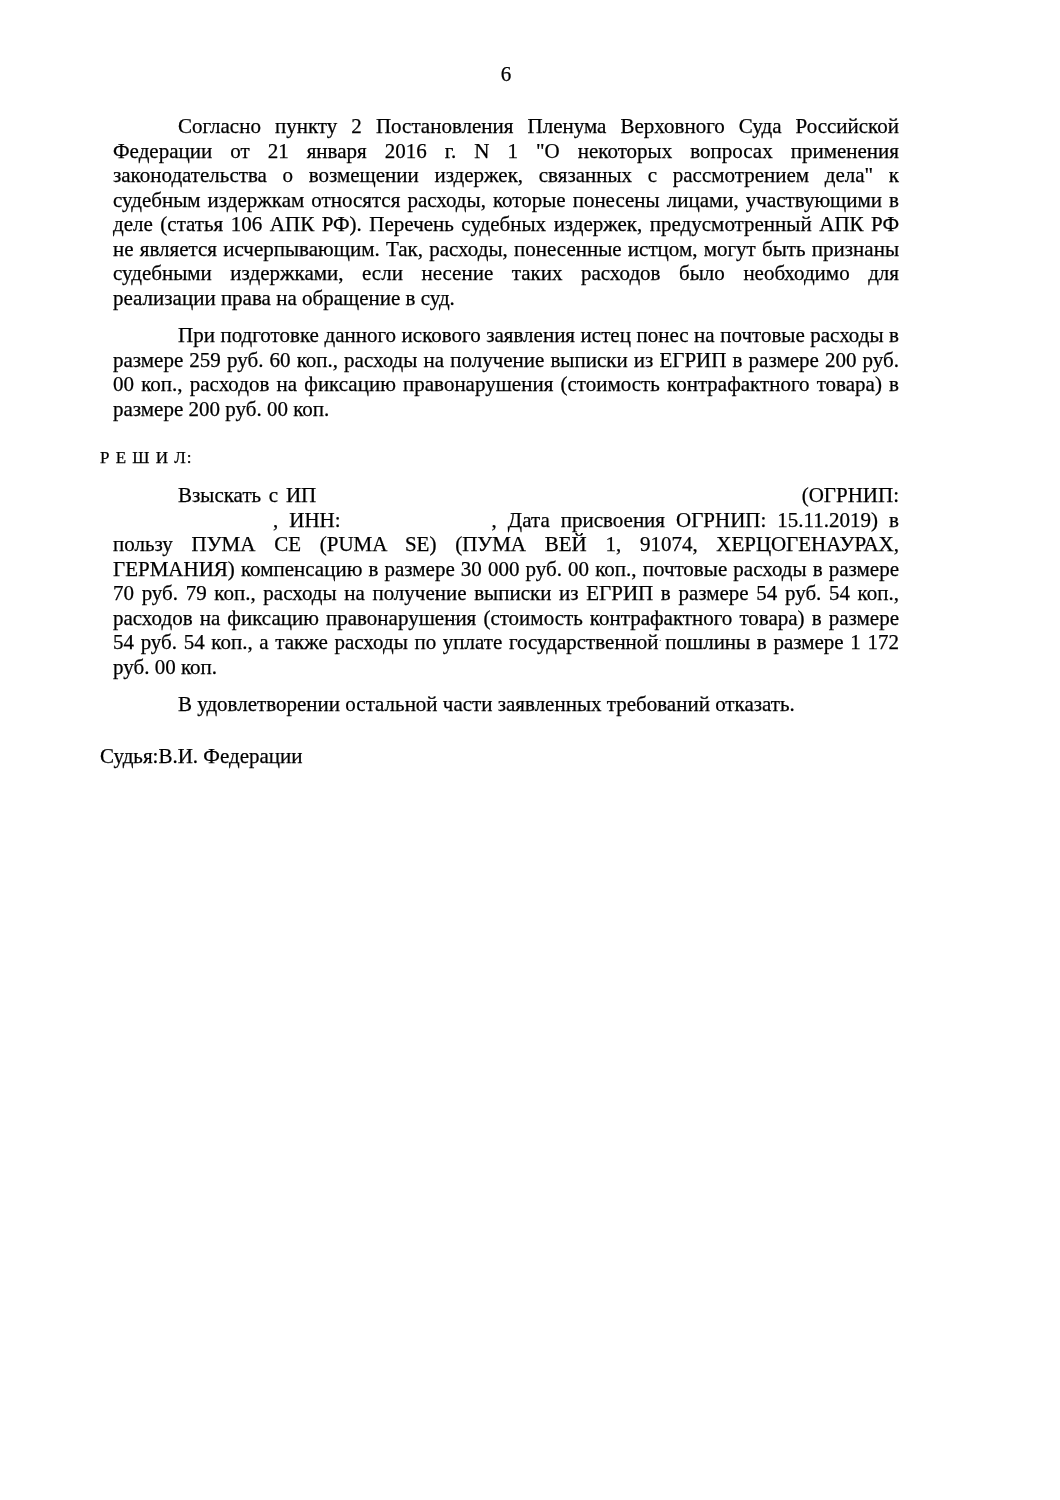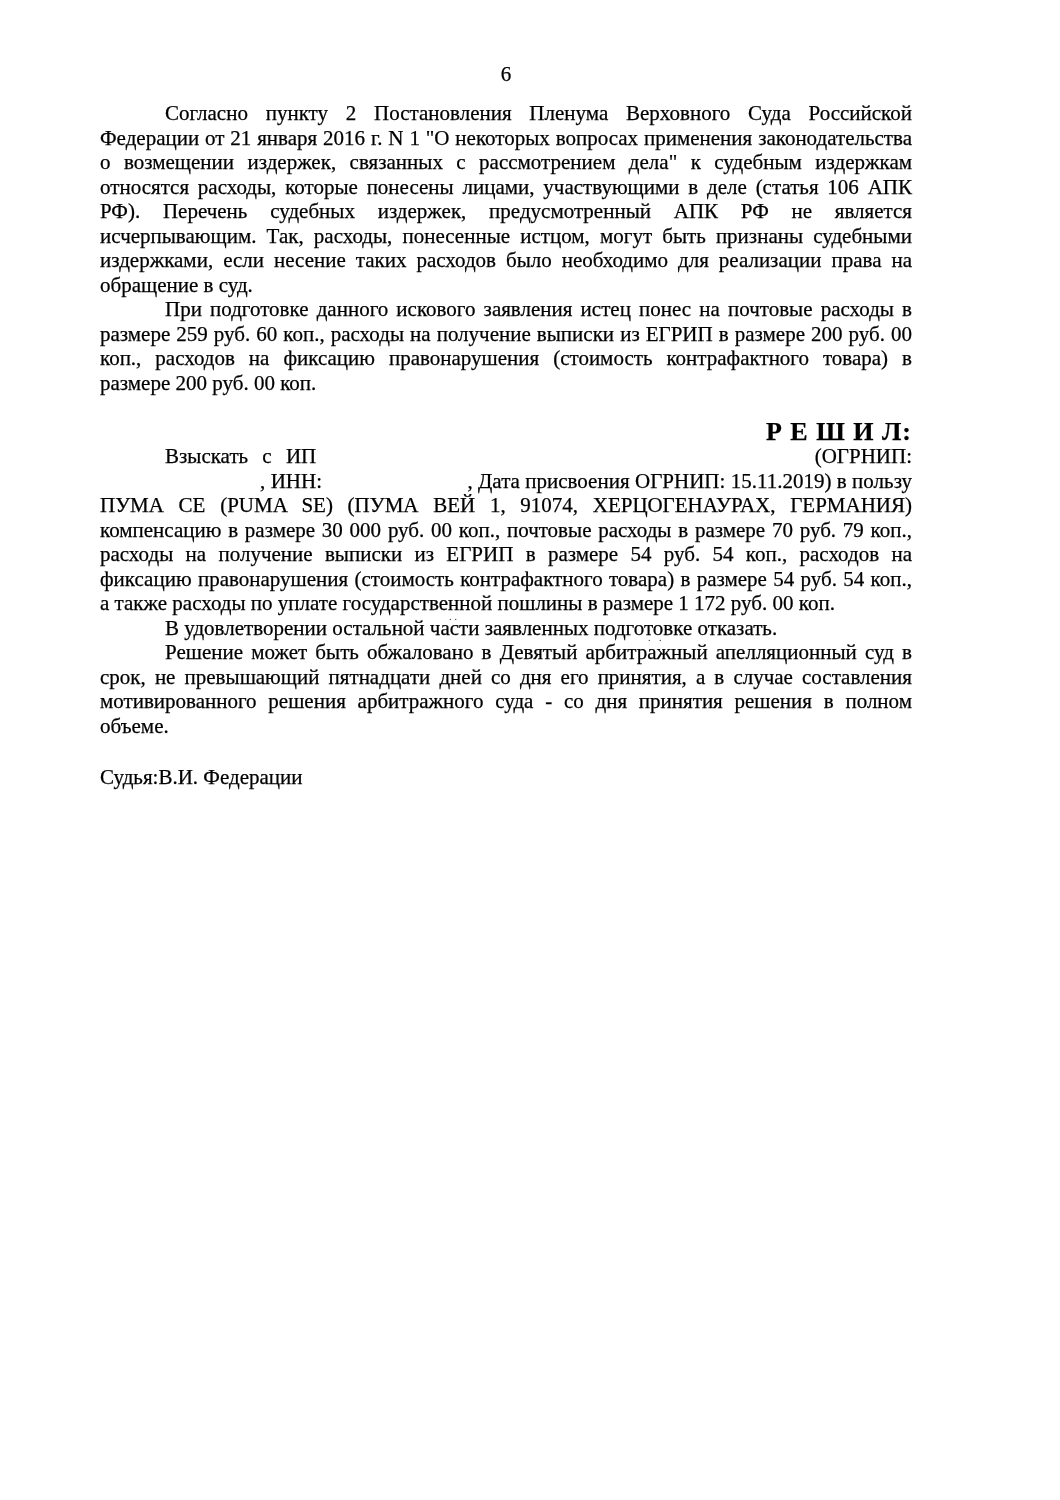--- a/index.html
+++ b/index.html
@@ -27,28 +27,28 @@
     text-align: center;
   }
   .body-text {
     position: absolute;
     top: 101px;
     left: 100px;
     width: 812px;
     text-align: justify;
   }
   .para {
-    margin: 0;
+    margin: 13px;
     text-indent: 65px;
   }
   .ruling-heading {
     margin: 24.5px 0 0 0;
-    font-size: 26px;
-    font-weight: bold;
-    text-align: right;
+    font-size: 17px;
+    font-weight: normal;
+    text-align: left;
     text-indent: 0;
     letter-spacing: 1px;
   }
   .gap {
     display: inline-block;
     height: 2px;
     vertical-align: baseline;
   }
   .gap-name    { width: 470px; }
   .gap-ogrnip  { width: 160px; }
@@ -83,24 +83,23 @@
     <p class="para">При подготовке данного искового заявления истец понес на почтовые расходы в размере 259 руб. 60 коп., расходы на получение выписки из ЕГРИП в размере 200 руб. 00 коп., расходов на фиксацию правонарушения (стоимость контрафактного товара) в размере 200 руб. 00 коп.</p>
 
 
 
 
     <h2 class="ruling-heading">Р Е Ш И Л:</h2>
 
 
     <p class="para"><span>Взыскать с ИП</span> <span class="gap gap-name"></span> <span>(ОГРНИП:</span> <span class="gap gap-ogrnip"></span><span>, ИНН:</span> <span class="gap gap-inn"></span><span>, Дата присвоения ОГРНИП: 15.11.2019) в пользу ПУМА СЕ (PUMA SE) (ПУМА ВЕЙ 1, 91074, ХЕРЦОГЕНАУРАХ, ГЕРМАНИЯ) компенсацию в размере 30 000 руб. 00 коп., почтовые расходы в размере 70 руб. 79 коп., расходы на получение выписки из ЕГРИП в размере 54 руб. 54 коп., расходов на фиксацию правонарушения (стоимость контрафактного товара) в размере 54 руб. 54 коп., а также расходы по уплате государственной пошлины в размере 1 172 руб. 00 коп.</span></p>
 
-    <p class="para">В удовлетворении остальной части заявленных подготовке отказать.</p>
+    <p class="para">В удовлетворении остальной части заявленных требований отказать.</p>
 
 
-    <p class="para">Решение может быть обжаловано в Девятый арбитражный апелляционный суд в срок, не превышающий пятнадцати дней со дня его принятия, а в случае составления мотивированного решения арбитражного суда - со дня принятия решения в полном объеме.</p>
 
     <div class="signature-row">
       <span>Судья:</span>
       <span>В.И. Федерации</span>
     </div>
 
   </div>
 
   <span class="artifact artifact-1">..</span>
   <span class="artifact artifact-2">. .</span>

